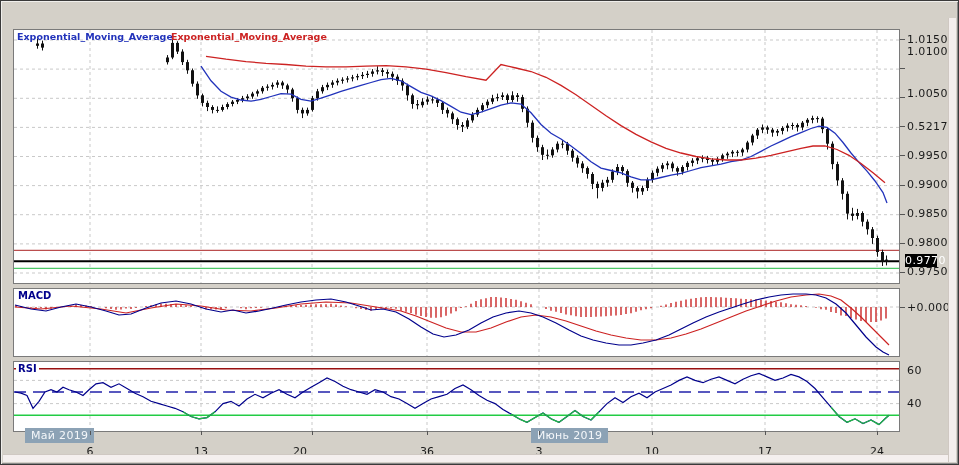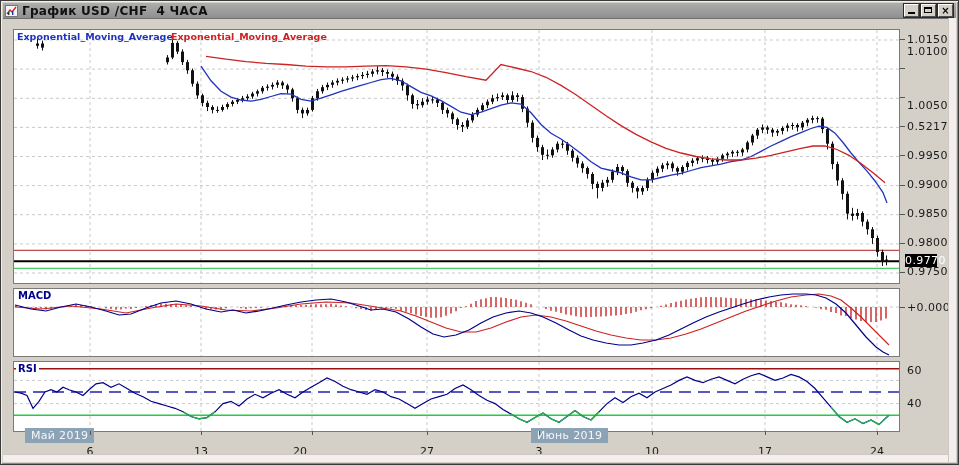--- a/index.html
+++ b/index.html
@@ -37,41 +37,20 @@
                font-size:11px;line-height:13px;text-align:left;letter-spacing:0.4px;}
   .scroll-track{position:absolute;background:#f4efee;}
   #h-scroll{left:2px;right:10px;bottom:2px;height:7px;border-top:1px solid #cfc8c2;}
   #v-scroll{right:2px;top:17px;bottom:2px;width:7px;border-left:1px solid #cfc8c2;}
 </style>
 </head>
 <body>
 
 <div class="window">
 
-  <div class="titlebar">
-    <span class="app-icon">
-      <svg width="11" height="10" style="position:absolute;left:0;top:0">
-        <polyline points="1,8 4,4 6,6 10,1" stroke="#cc2222" stroke-width="1.3" fill="none"></polyline>
-        <rect x="2" y="6" width="1.4" height="3" fill="#333"></rect>
-        <rect x="6" y="5" width="1.4" height="4" fill="#2233bb"></rect>
-      </svg>
-    </span>
-    <span class="title-text">График USD /CHF  4 ЧАСА</span>
-    <span class="win-buttons">
-      <span class="win-btn">
-          <span class="glyph-min"></span>
-        </span>
-      <span class="win-btn">
-          <span class="glyph-max"></span>
-        </span>
-      <span class="win-btn">
-          <span class="glyph-close">×</span>
-        </span>
-    </span>
-  </div>
 
   <div class="panel" id="main-panel">
     <svg id="main-svg" width="885" height="253">
         <line x1="76" y1="0" x2="76" y2="253" stroke="#c9c9c9" stroke-dasharray="3,3"></line>
         <line x1="187" y1="0" x2="187" y2="253" stroke="#c9c9c9" stroke-dasharray="3,3"></line>
         <line x1="298" y1="0" x2="298" y2="253" stroke="#c9c9c9" stroke-dasharray="3,3"></line>
         <line x1="413" y1="0" x2="413" y2="253" stroke="#c9c9c9" stroke-dasharray="3,3"></line>
         <line x1="525" y1="0" x2="525" y2="253" stroke="#c9c9c9" stroke-dasharray="3,3"></line>
         <line x1="638" y1="0" x2="638" y2="253" stroke="#c9c9c9" stroke-dasharray="3,3"></line>
         <line x1="751" y1="0" x2="751" y2="253" stroke="#c9c9c9" stroke-dasharray="3,3"></line>
@@ -621,21 +600,21 @@
   <div class="month-badge" style="left:24px">Май 2019</div>
   <div class="month-badge" style="left:530px">Июнь 2019</div>
 
   <div id="price-axis">
       <span class="tick-dash" style="top:306px"></span>
       <span class="tick-dash" style="top:38px"></span>
       <span class="axis-label" style="top:32px">1.0150</span>
       <span class="tick-dash" style="top:67px"></span>
       <span class="axis-label" style="top:44px">1.0100</span>
       <span class="tick-dash" style="top:96px"></span>
-      <span class="axis-label" style="top:98px">1.0050</span>
+      <span class="axis-label" style="top:86px">1.0050</span>
       <span class="tick-dash" style="top:125px"></span>
       <span class="axis-label" style="top:119px">0.5217</span>
       <span class="tick-dash" style="top:154px"></span>
       <span class="axis-label" style="top:148px">0.9950</span>
       <span class="tick-dash" style="top:184px"></span>
       <span class="axis-label" style="top:177px">0.9900</span>
       <span class="tick-dash" style="top:213px"></span>
       <span class="axis-label" style="top:206px">0.9850</span>
       <span class="tick-dash" style="top:242px"></span>
       <span class="axis-label" style="top:235px">0.9800</span>
@@ -643,21 +622,21 @@
       <span class="axis-label" style="top:264px">0.9750</span>
     </div>
   <div id="date-axis">
       <span class="date-tick" style="left:89px"></span>
       <span class="date-label" style="left:89px">6</span>
       <span class="date-tick" style="left:200px"></span>
       <span class="date-label" style="left:200px">13</span>
       <span class="date-tick" style="left:311px"></span>
       <span class="date-label" style="left:299px">20</span>
       <span class="date-tick" style="left:426px"></span>
-      <span class="date-label" style="left:426px">27</span>
+      <span class="date-label" style="left:426px">36</span>
       <span class="date-tick" style="left:538px"></span>
       <span class="date-label" style="left:538px">3</span>
       <span class="date-tick" style="left:651px"></span>
       <span class="date-label" style="left:651px">10</span>
       <span class="date-tick" style="left:764px"></span>
       <span class="date-label" style="left:764px">17</span>
       <span class="date-tick" style="left:876px"></span>
       <span class="date-label" style="left:876px">24</span>
     </div>
 

